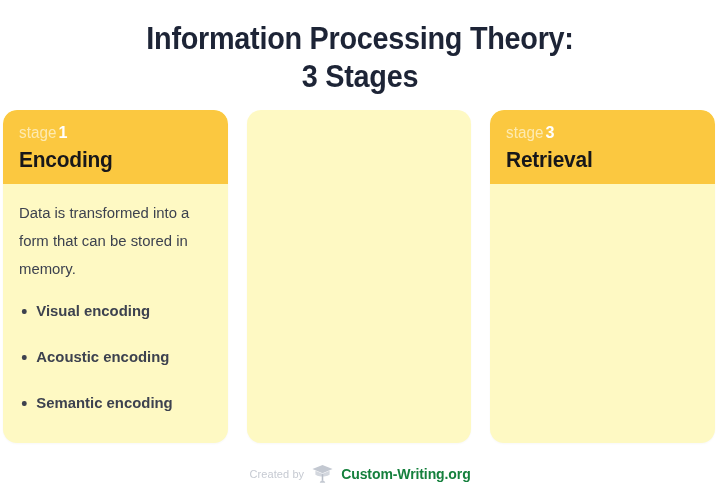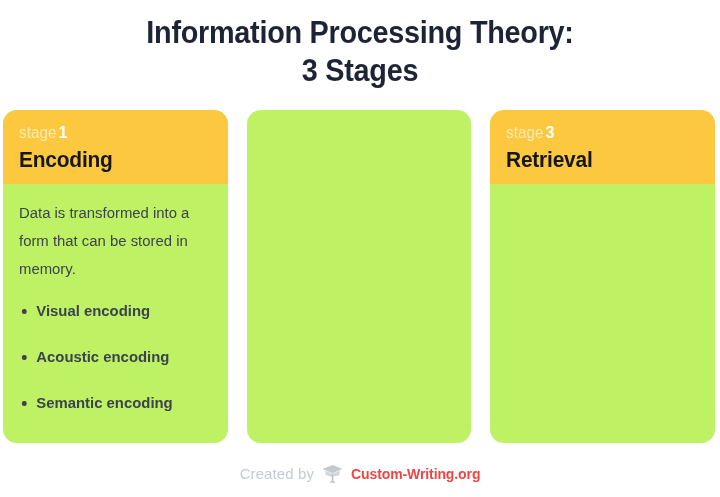--- a/index.html
+++ b/index.html
@@ -11,21 +11,21 @@
     height: 497px;
     background: #ffffff;
     font-family: "Liberation Sans", sans-serif;
     overflow: hidden;
     position: relative;
   }
 
   
   .title-block {
     text-align: center;
-    padding-top: 14px;
+    padding-top: 20px;
   }
   .title-line {
     color: #1d2436;
     font-family: "Liberation Sans", sans-serif;
     font-weight: bold;
     font-size: 31px;
     line-height: 38px;
     letter-spacing: -0.3px;
     transform: scaleX(0.93);
   }
@@ -34,21 +34,21 @@
   .cards {
     position: absolute;
     top: 110px;
     left: 3px;
     width: 712px;
     display: flex;
     gap: 19px;
   }
   .card {
     flex: 1 1 0;
-    background: #bef264;
+    background: #fef9c3;
     border-radius: 14px;
     overflow: hidden;
     display: flex;
     flex-direction: column;
     min-height: 333px;
     box-shadow: 0 1px 2px rgba(0,0,0,0.03);
   }
   .card-header {
     background: #fbc840;
     padding: 13px 16px 11px 16px;
@@ -124,33 +124,33 @@
     position: absolute;
     left: 0;
     right: 0;
     bottom: 12px;
     display: flex;
     align-items: center;
     justify-content: center;
     gap: 7px;
   }
   .footer-created {
-    font-size: 15px;
+    font-size: 11px;
     color: #c6cad2;
     letter-spacing: 0.1px;
   }
   .footer-logo {
     width: 23px;
     height: 23px;
     display: block;
   }
   .footer-brand {
     font-size: 14px;
     font-weight: bold;
-    color: #ef4444;
+    color: #15803d;
     letter-spacing: -0.1px;
   }
 </style>
 </head>
 <body>
 
 <div class="title-block">
   <div class="title-line">Information Processing Theory:</div>
   <div class="title-line">3 Stages</div>
 </div>

